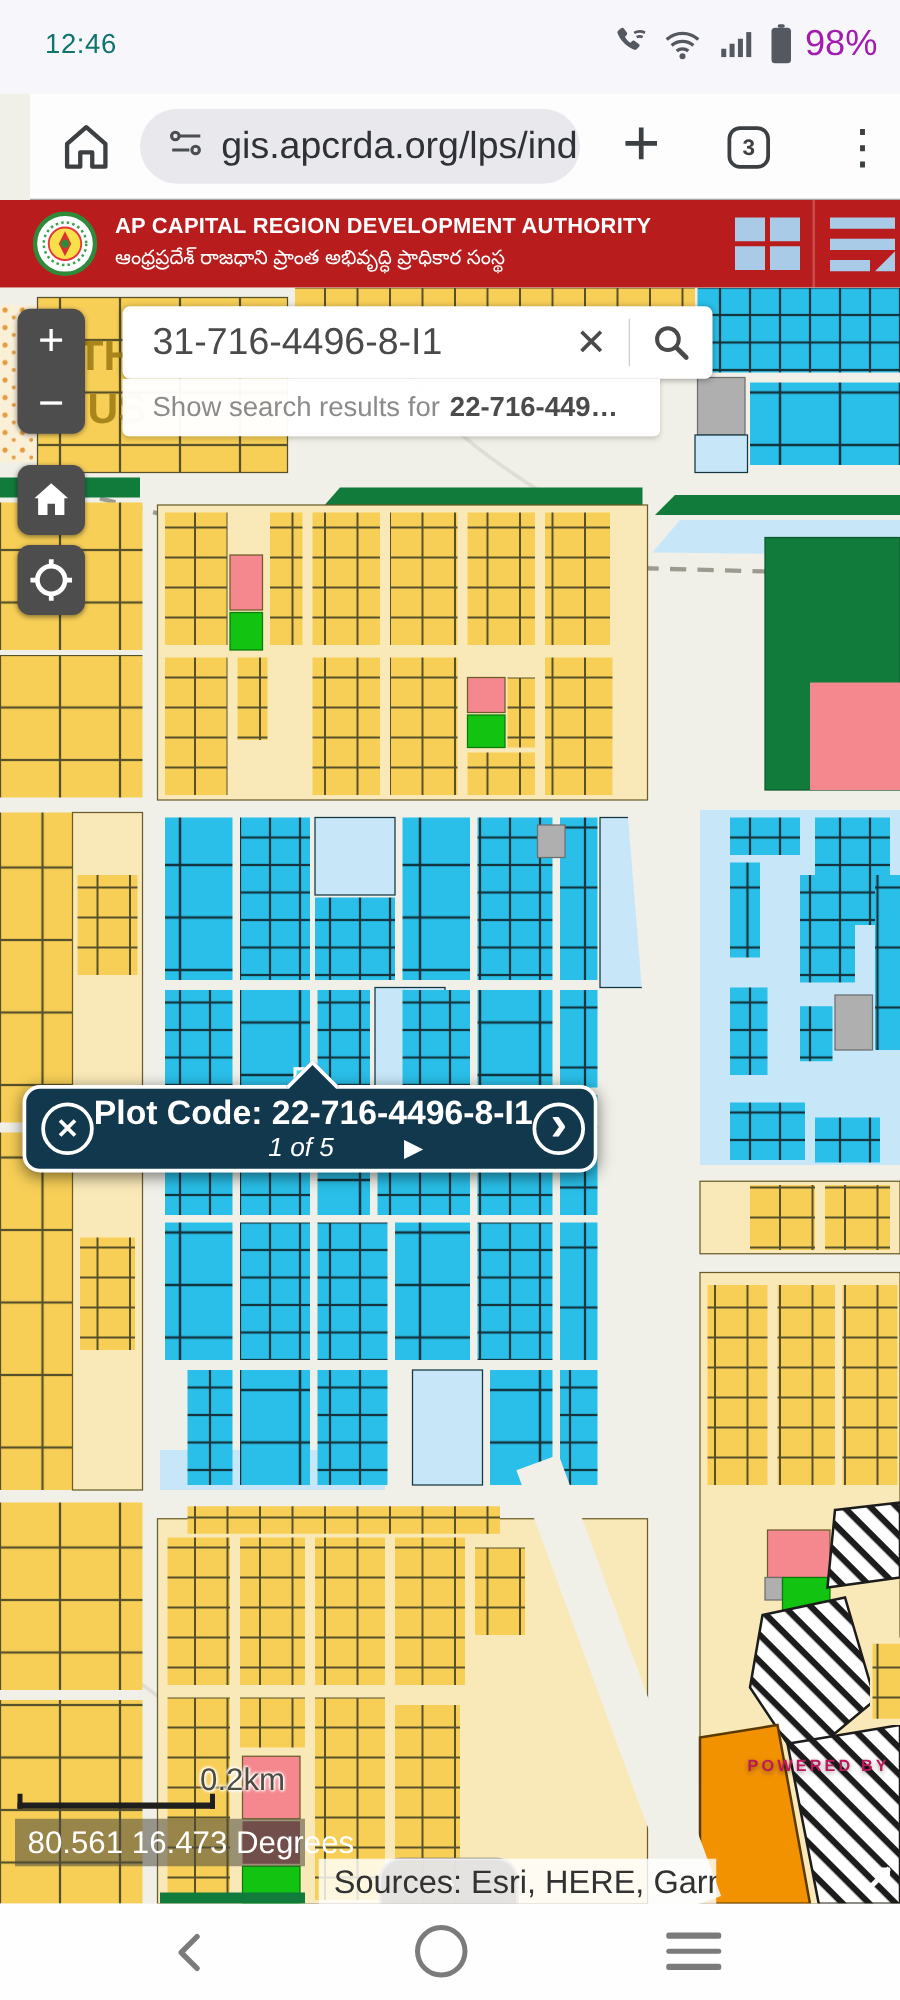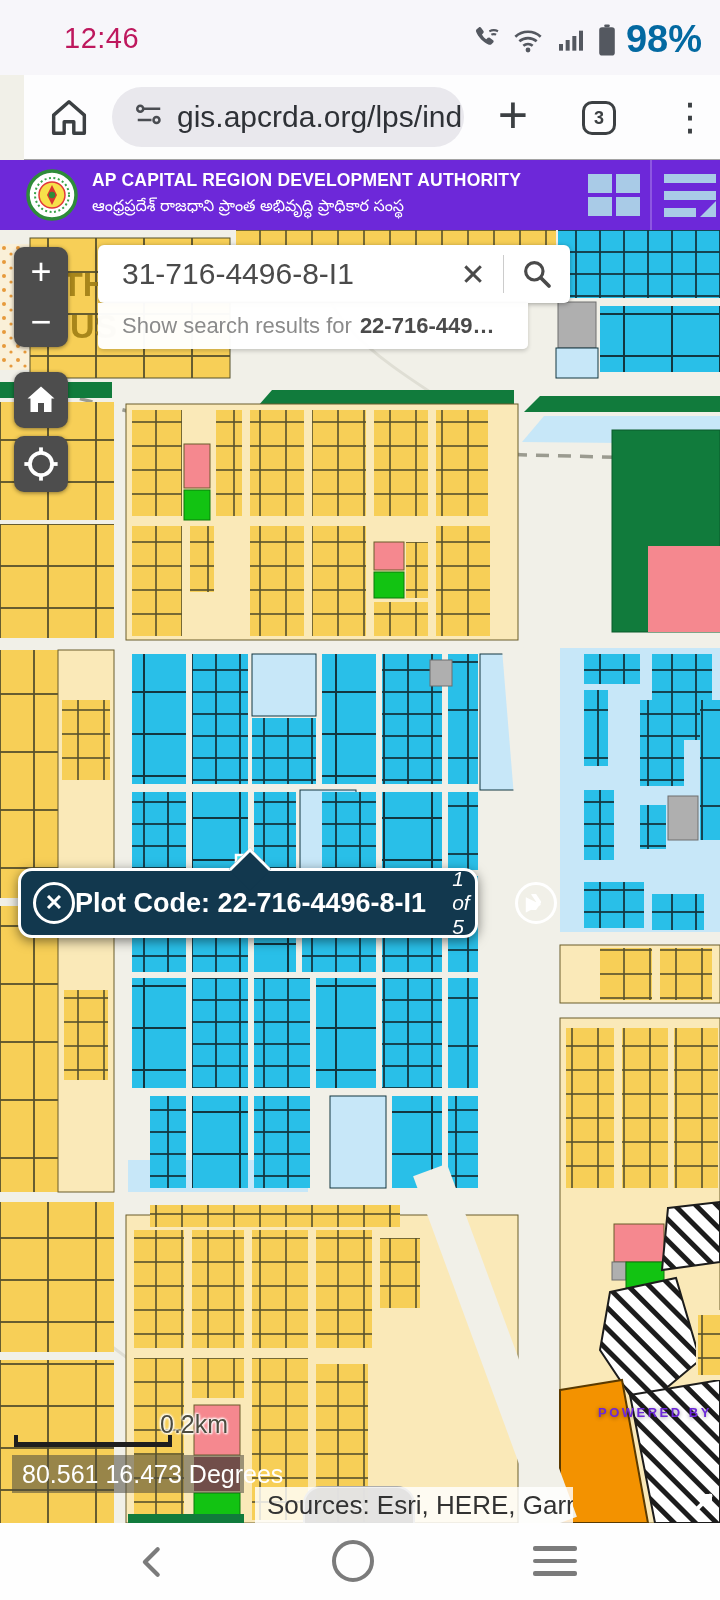--- a/index.html
+++ b/index.html
@@ -7,44 +7,44 @@
   .phone {
     position:relative; width:720px; height:1600px; margin:0 auto;
     background:#F1F0E8; overflow:hidden;
     font-family:"Liberation Sans", sans-serif;
   }
   
   .status-bar {
     position:absolute; left:0; top:0; width:720px; height:75px;
     background:#F7F6FA; display:flex; align-items:center;
   }
-  .status-time { position:absolute; left:36px; top:22px; font-size:29px; color:#be185d; letter-spacing:.5px;margin-left:28px; }
+  .status-time { position:absolute; left:36px; top:22px; font-size:22px; color:#0f766e; letter-spacing:.5px; }
   .status-right { position:absolute; right:18px; top:18px; display:flex; align-items:center; gap:9px; }
   .status-right svg { display:block; }
-  .battery-pct { font-size:38px; color:#0369a1;font-weight:bold; }
+  .battery-pct { font-size:29px; color:#a21caf; }
   
   .chrome-bar {
     position:absolute; left:0; top:75px; width:720px; height:85px;
     background:#FDFDFE; border-bottom:1px solid #a3a3a3;margin-left:24px;
   }
   .chrome-home { position:absolute; left:22px; top:20px; }
   .url-pill {
     position:absolute; left:88px; top:12px; width:352px; height:60px; border-radius:30px;
     background:#E9E8ED; display:flex; align-items:center; padding-left:22px; gap:13px;
   }
   .url-text { font-size:30px; color:#2e3136; white-space:nowrap; overflow:hidden; }
   .plus-btn { position:absolute; left:462px; top:8px; width:54px; height:64px; font-size:52px; font-weight:300;
     color:#3c4043; display:flex; align-items:center; justify-content:center; }
   .tab-box { position:absolute; left:558px; top:26px; width:34px; height:34px; border:3.5px solid #3c4043;
     border-radius:10px; display:flex; align-items:center; justify-content:center;
     font-size:18px; font-weight:bold; color:#3c4043; }
   .kebab { position:absolute; left:648px; top:14px; width:36px; height:56px; font-size:38px; color:#3c4043;
     display:flex; align-items:center; justify-content:center; letter-spacing:0; }
   
-  .site-header { position:absolute; left:0; top:160px; width:720px; height:80px; background:#6d28d9; }
+  .site-header { position:absolute; left:0; top:160px; width:720px; height:80px; background:#b91c1c; }
   .logo { position:absolute; left:26px; top:9px; }
   .header-text { position:absolute; left:92px; top:10px; color:#fff; }
   .header-title { font-size:17.5px; font-weight:bold; letter-spacing:.2px; }
   .header-sub { font-size:16px; margin-top:6px; }
   .hdr-grid { position:absolute; left:588px; top:14px; width:52px; height:42px;
     display:grid; grid-template-columns:24px 24px; grid-template-rows:19px 19px; gap:4px; }
   .hdr-grid span { background:#A9CBE7; }
   .hdr-divider { position:absolute; left:650px; top:0; width:2px; height:70px; background:rgba(255,255,255,.22); }
   .hdr-menu { position:absolute; left:664px; top:14px; width:52px; height:44px; }
   .hdr-menu .bar { height:9px; background:#A9CBE7; margin-bottom:8px; }
@@ -73,38 +73,38 @@
   .suggestion b { color:#4b4b4b; font-weight:600; margin-left:8px; }
   .popup { left:18px; top:638px; width:460px; height:70px; background:#12384E; border:3px solid #fff;
     border-radius:14px; box-shadow:0 3px 12px rgba(0,0,0,.5); display:flex; align-items:center; z-index:4; }
   .popup-pointer { position:absolute; top:-17px; left:214px; width:30px; height:30px; background:#12384E;
     transform:rotate(45deg); border-left:3px solid #fff; border-top:3px solid #fff; }
   .pop-circle { width:42px; height:42px; border:3px solid #fff; border-radius:50%; color:#fff;
     display:flex; align-items:center; justify-content:center; flex:none; }
   .pop-close { margin-left:12px; font-size:22px; font-weight:bold; }
   .pop-next { margin-right:12px; font-size:40px; font-weight:bold; }
   .pop-next span { margin-top:-8px; }
-  .pop-center { flex:1; display:flex; flex-direction:row; align-items:center; z-index:1; }
+  .pop-center { flex:1; display:flex; flex-direction:column; align-items:center; z-index:1; }
   .pop-title { color:#fff; font-size:27px; font-weight:bold; white-space:nowrap; }
   .pop-row { display:flex; align-items:center; gap:56px; transform:translateX(26px); }
   .pop-pager { color:#fff; font-size:21px; font-style:italic; }
   .pop-play { color:#fff; font-size:20px; }
   .scale-label { left:160px; top:1180px; font-size:25px; color:#4d4c3f; font-weight:500;
     text-shadow:0 0 3px #fff, 0 0 3px #fff, 1px 1px 2px #fff, -1px -1px 2px #fff; }
   .scale-bar { left:14px; top:1205px; width:158px; height:12px;
     border-left:4px solid #1e1e1e; border-right:4px solid #1e1e1e; border-bottom:5px solid #1e1e1e; }
   .coords { left:12px; top:1225px; width:232px; height:38px; background:rgba(74,72,62,.55);
     color:#fff; font-size:25px; line-height:38px; padding-left:10px; white-space:nowrap; }
   .attr-handle { left:303px; top:1256px; width:112px; height:37px; background:rgba(84,84,84,.88);
     border:2px solid rgba(190,190,190,.8); border-bottom:none; border-radius:18px 18px 0 0;
     display:flex; justify-content:center; color:#fff; font-size:14px; padding-top:8px; z-index:2; }
   .sources { left:255px; top:1257px; width:318px; height:37px; background:rgba(255,255,255,.82);
     color:#323232; font-size:26px; display:flex; align-items:center; padding-left:12px;
     white-space:nowrap; overflow:hidden; z-index:3; }
-  .powered { left:598px; top:1175px; color:#6d28d9; font-size:13px; letter-spacing:2.5px; font-weight:bold;
+  .powered { left:598px; top:1175px; color:#be185d; font-size:13px; letter-spacing:2.5px; font-weight:bold;
     text-shadow:0 1px 4px rgba(0,0,0,.45); z-index:3; }
   .esri { left:590px; top:1180px; color:#fff; font-size:62px; font-weight:bold; letter-spacing:-2px;
     text-shadow:0 1px 6px rgba(0,0,0,.4); z-index:3; }
   .esri-arrow { left:692px; top:1258px; z-index:3; }
   
   .nav-bar { position:absolute; left:0; top:1523px; width:720px; height:77px; background:#FEFEFE; }
   .nav-back { position:absolute; left:135px; top:20px; }
   .nav-home { position:absolute; left:332px; top:17px; width:42px; height:42px; border:4.5px solid #7b7b7b; border-radius:50%; }
   .nav-recents { position:absolute; left:533px; top:23px; width:44px; }
   .nav-recents div { height:4.5px; background:#7b7b7b; margin-bottom:8px; border-radius:2px; }

